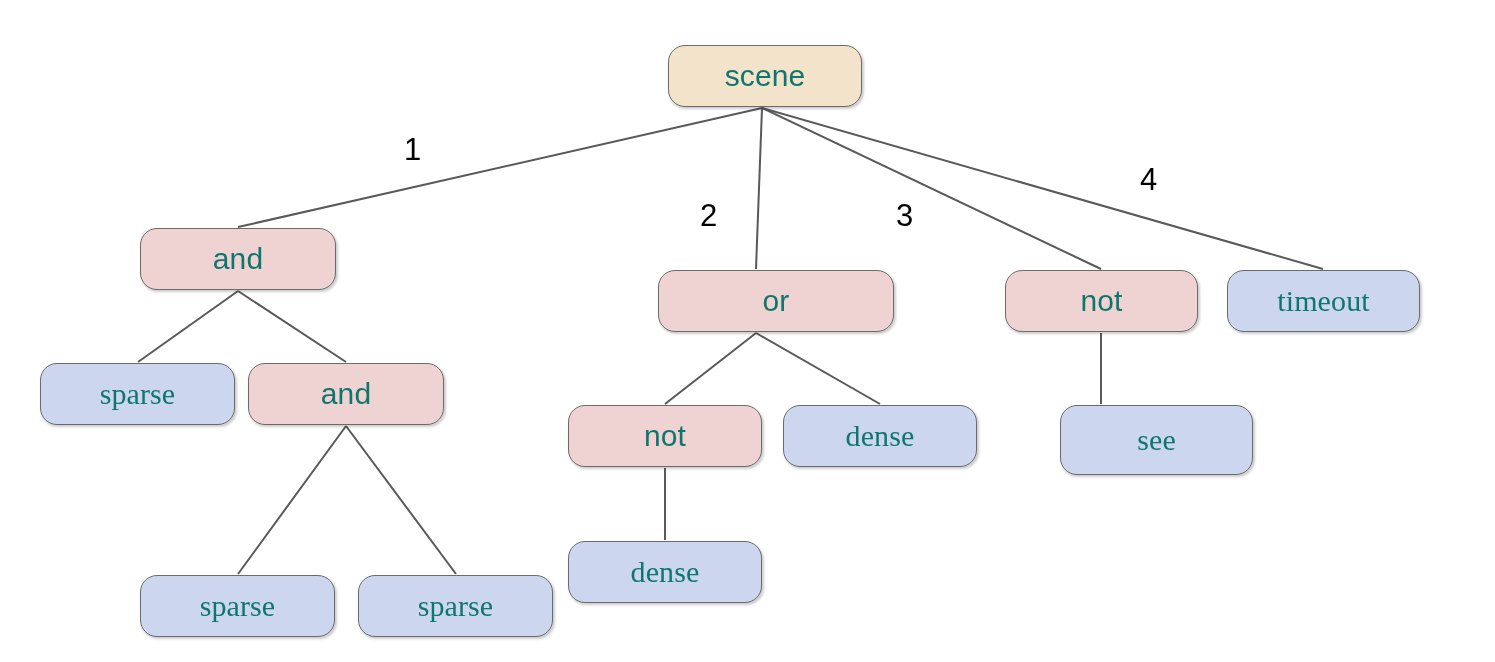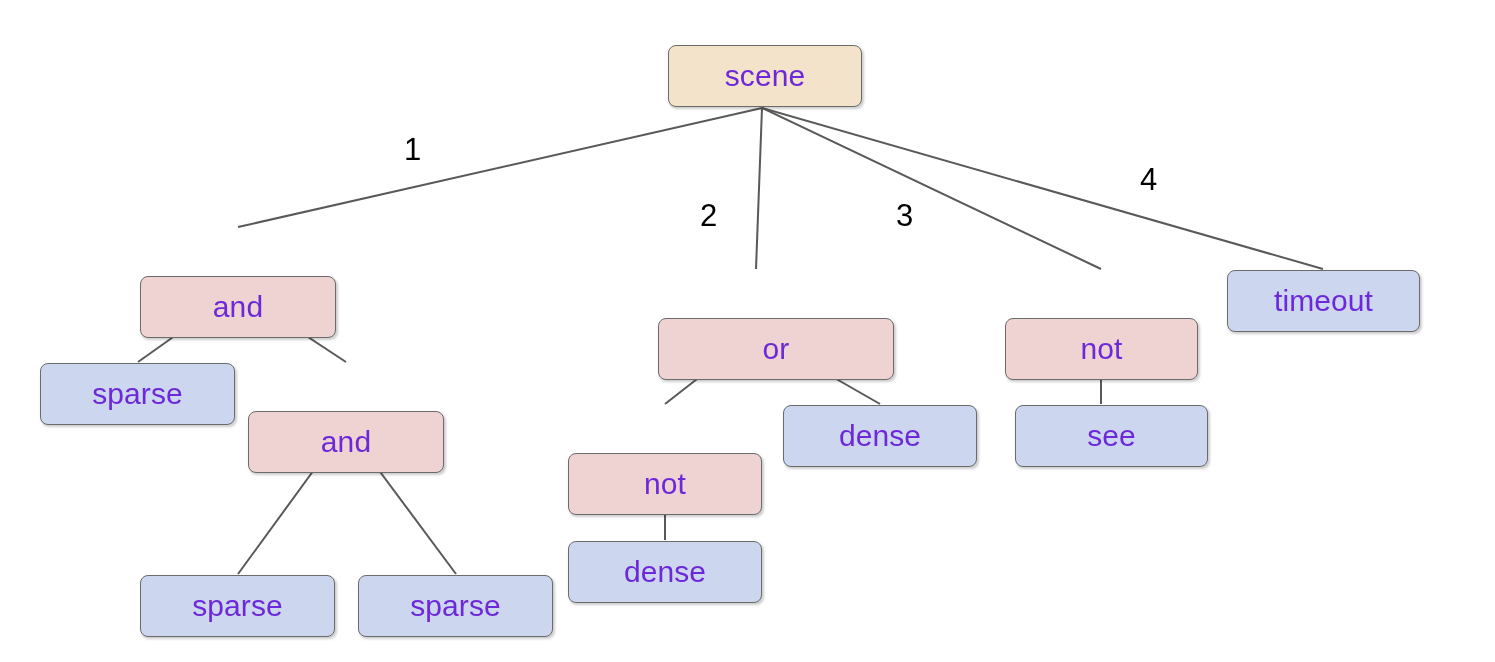--- a/index.html
+++ b/index.html
@@ -19,33 +19,33 @@
     position: absolute;
     left: 0;
     top: 0;
     width: 1495px;
     height: 662px;
   }
   .node {
     position: absolute;
     box-sizing: border-box;
     border: 1.6px solid #6b6b6b;
-    border-radius: 8px;
+    border-radius: 17px;
     display: flex;
     align-items: center;
     justify-content: center;
-    color: #6d28d9;
+    color: #0f766e;
     font-size: 30px;
     line-height: 1;
     letter-spacing: 0.1px;
     box-shadow: 1.5px 2px 2.5px rgba(0,0,0,0.20);
     z-index: 3;
   }
-  .node.op   { background: #eed3d2; margin-top: 48px; }
-  .node.leaf { background: #ccd7ef; }
+  .node.op   { background: #eed3d2; }
+  .node.leaf { background: #ccd7ef; font-family: Liberation Serif, serif; }
   .node.root { background: #f2e3ca; }
   .edge-label {
     position: absolute;
     color: #000000;
     font-size: 31px;
     line-height: 1;
     z-index: 4;
     white-space: nowrap;
   }
 </style>
@@ -94,21 +94,21 @@
       </div>
       <div class="node leaf" style="left: 783px; top: 405px; width: 194px; height: 62px;">
         <span>dense</span>
       </div>
       <div class="node leaf" style="left: 568px; top: 541px; width: 194px; height: 62px;">
         <span>dense</span>
       </div>
       <div class="node op" style="left: 1005px; top: 270px; width: 193px; height: 62px;">
         <span>not</span>
       </div>
-      <div class="node leaf" style="left: 1015px; top: 405px; width: 193px; height: 62px;">
+      <div class="node leaf" style="left: 1060px; top: 405px; width: 193px; height: 70px;">
         <span>see</span>
       </div>
       <div class="node leaf" style="left: 1227px; top: 270px; width: 193px; height: 62px;">
         <span>timeout</span>
       </div>
     </div>
   <div id="label-layer">
       <div class="edge-label" style="left: 404px; top: 134px;">1</div>
       <div class="edge-label" style="left: 700px; top: 200px;">2</div>
       <div class="edge-label" style="left: 896px; top: 200px;">3</div>

